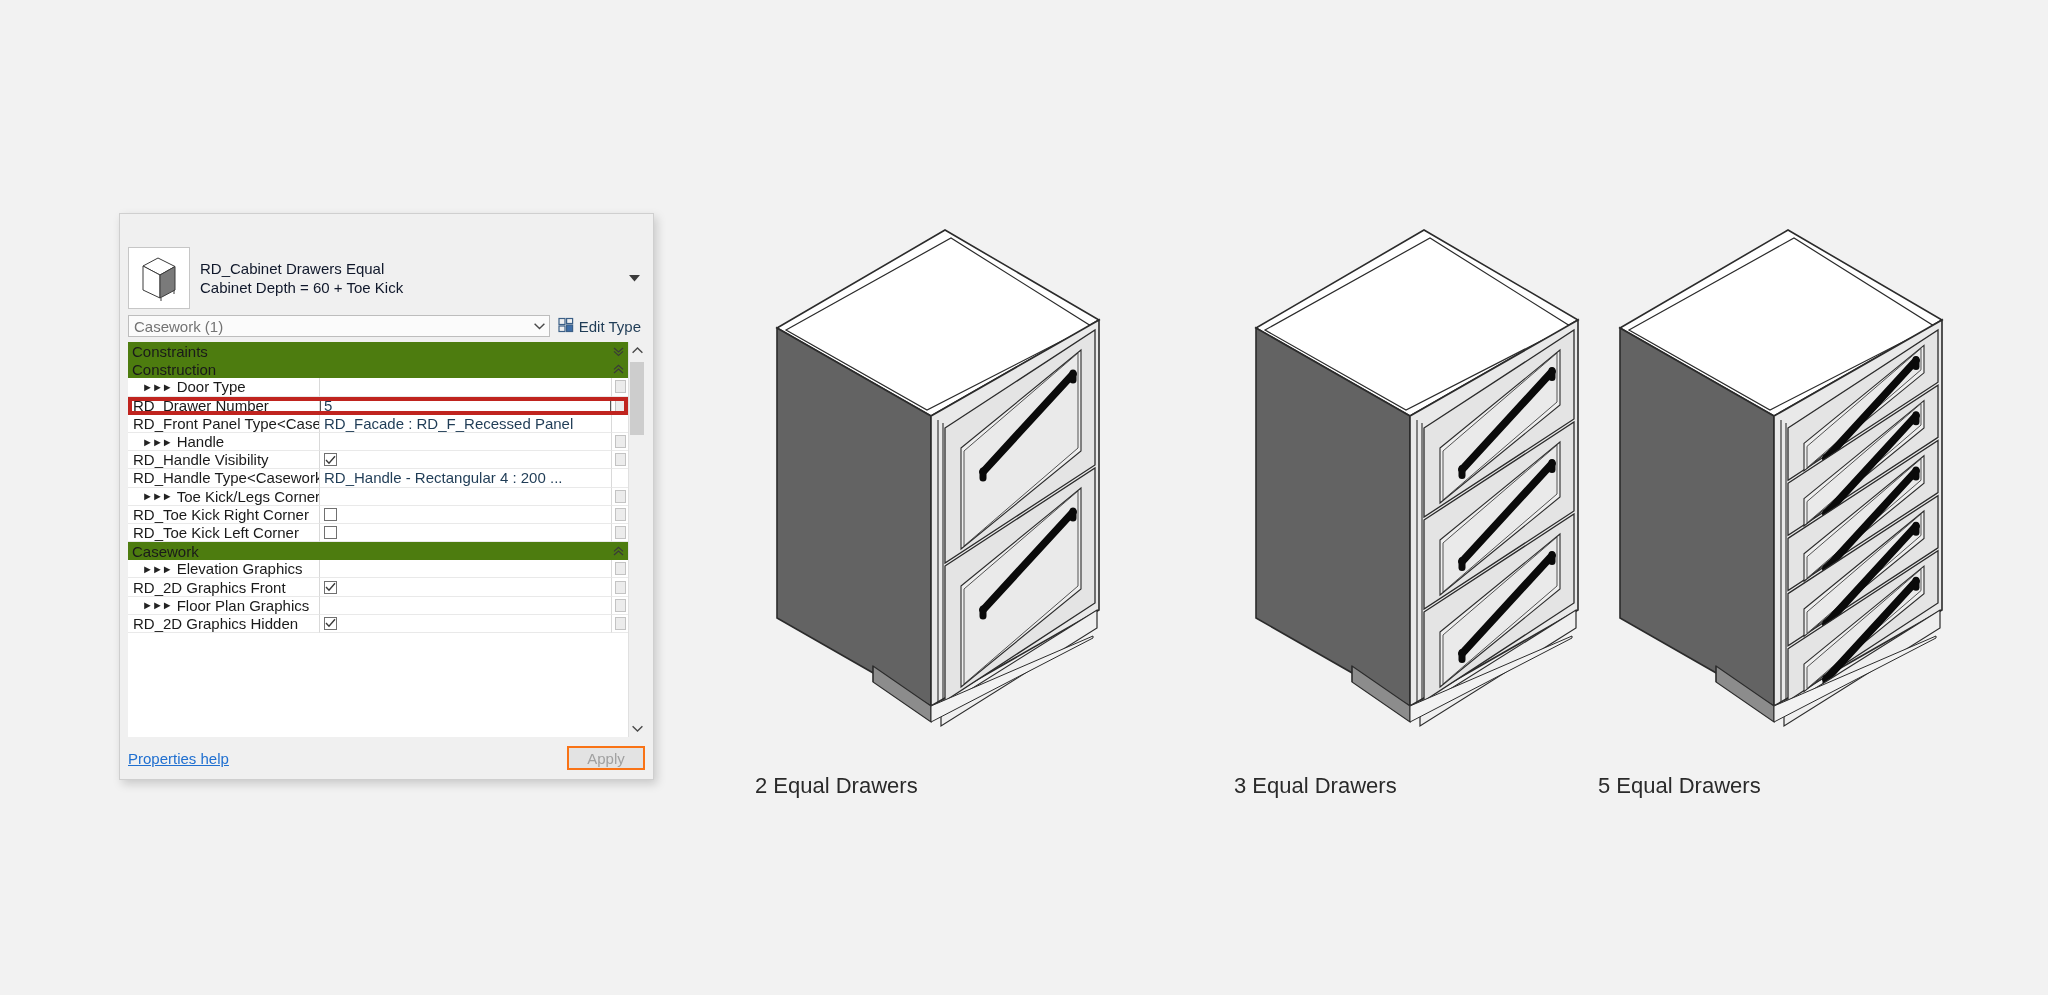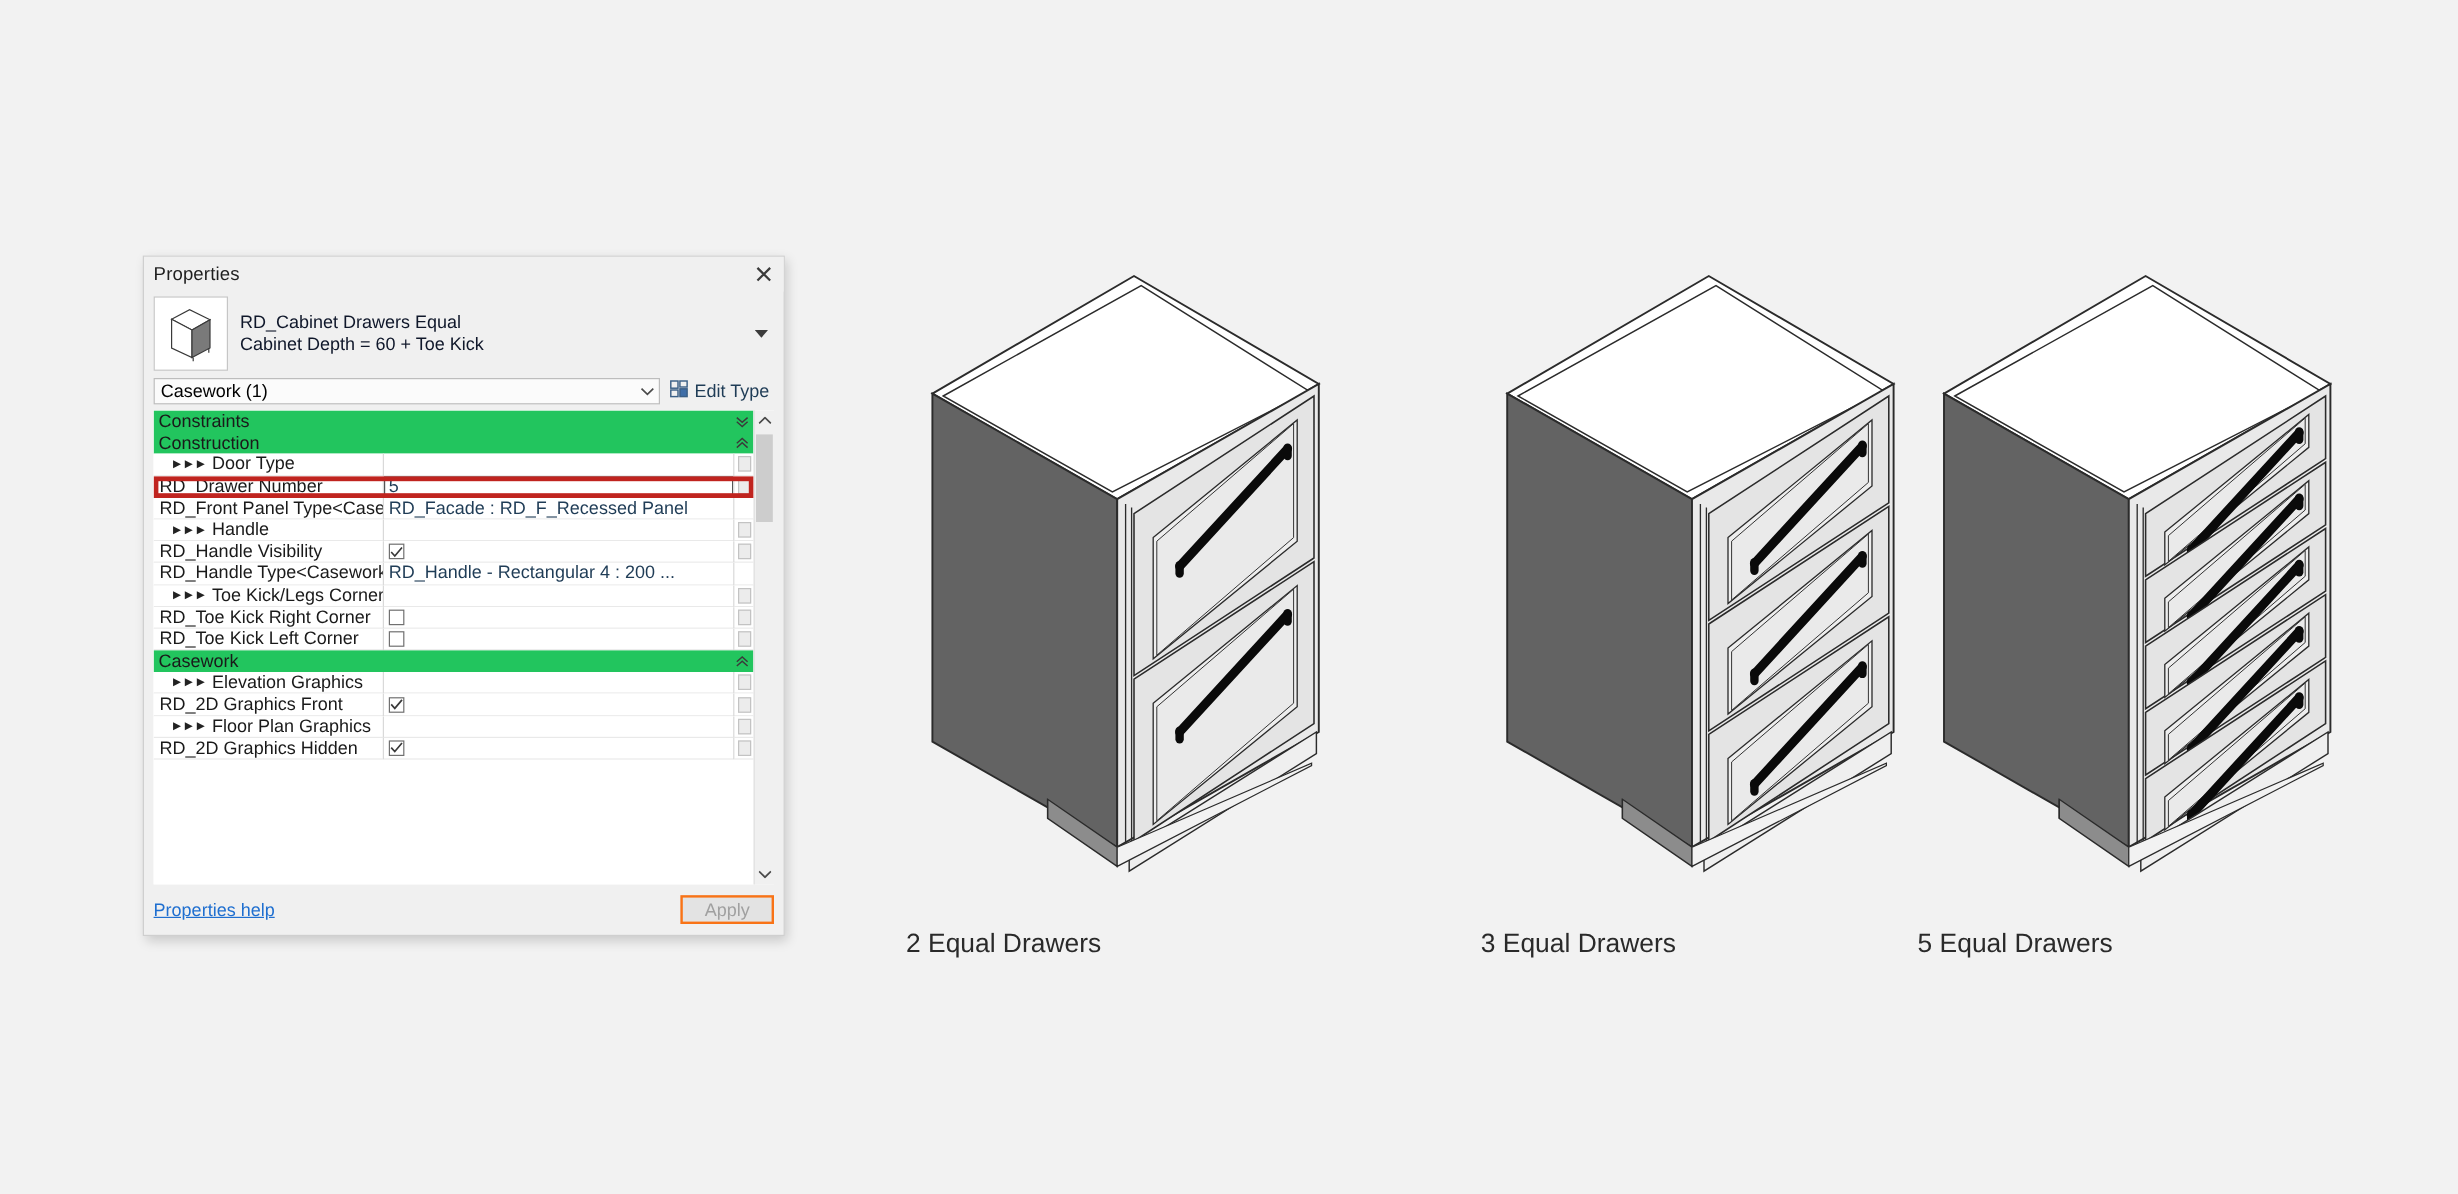--- a/index.html
+++ b/index.html
@@ -108,21 +108,21 @@
     border: 1px solid #bdbdbd;
     box-sizing: border-box;
     display: flex;
     align-items: center;
     position: relative;
     cursor: pointer;
   }
   .combo-label {
     padding-left: 5px;
     font-size: 15px;
-    color: #000000;
+    color: #737373;
   }
   .combo-arrow {
     position: absolute;
     right: 4px;
     top: 0; bottom: 0;
     display: flex;
     align-items: center;
   }
   .edit-type-btn {
     flex: none;
@@ -153,21 +153,21 @@
     background: #ffffff;
   }
   .prow {
     display: flex;
     height: 18.2px;
     align-items: stretch;
     box-sizing: border-box;
     position: relative;
   }
   .prow.group {
-    background: #22c55e;
+    background: #4d7c0f;
     height: 18.2px;
   }
   .prow.group .gname {
     padding-left: 4px;
     display: flex;
     align-items: center;
     font-size: 15px;
     color: #1a1a1a;
     flex: 1 1 auto;
   }
@@ -337,28 +337,20 @@
     font-size: 22px;
     color: #2a2a2a;
   }
   .cab-svg { display: block; }
 </style>
 </head>
 <body>
 
 <div id="properties-panel">
 
-  <div class="panel-titlebar">
-    <div class="panel-title">Properties</div>
-    <div class="panel-close">
-      <svg width="13" height="13" viewBox="0 0 13 13">
-        <path d="M1.2 1.2 L11.8 11.8 M11.8 1.2 L1.2 11.8" stroke="#3b3b3b" stroke-width="1.9" fill="none"></path>
-      </svg>
-    </div>
-  </div>
 
   <div class="type-selector">
     <div class="type-thumb">
       <svg width="60" height="60" viewBox="0 0 60 60">
         <polygon points="14,18 29,10 46,18.5 31,27" fill="#ffffff" stroke="#3a3a3a" stroke-width="1"></polygon>
         <polygon points="14,18 31,27 31,50 14,42" fill="#ffffff" stroke="#3a3a3a" stroke-width="1"></polygon>
         <polygon points="31,27 46,18.5 46,42 31,50" fill="#7a7a7a" stroke="#3a3a3a" stroke-width="1"></polygon>
         <line x1="45" y1="42" x2="45" y2="46" stroke="#3a3a3a" stroke-width="1"></line>
         <line x1="32" y1="50" x2="32" y2="53" stroke="#3a3a3a" stroke-width="1"></line>
       </svg>

